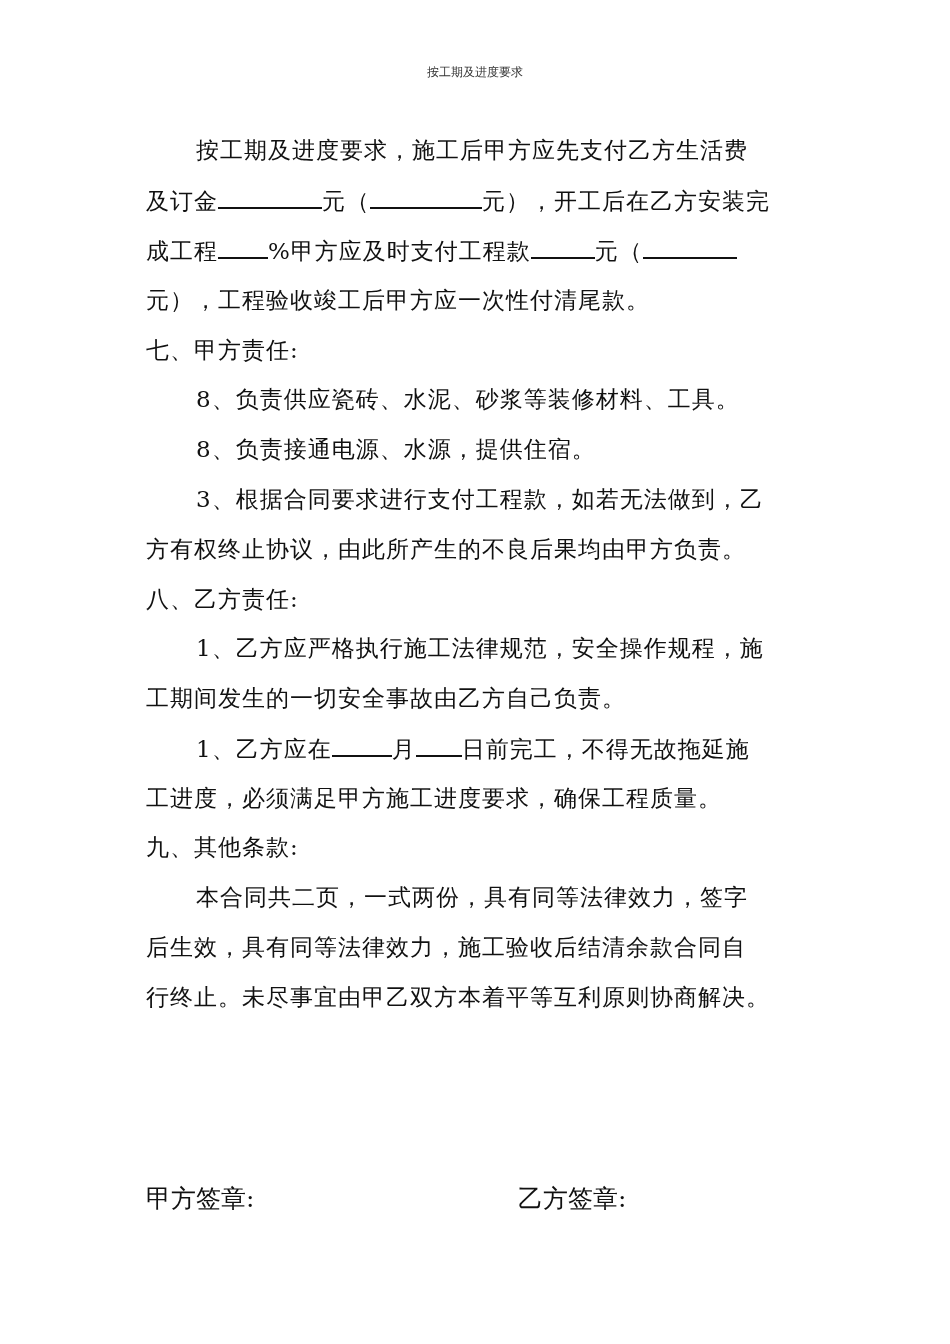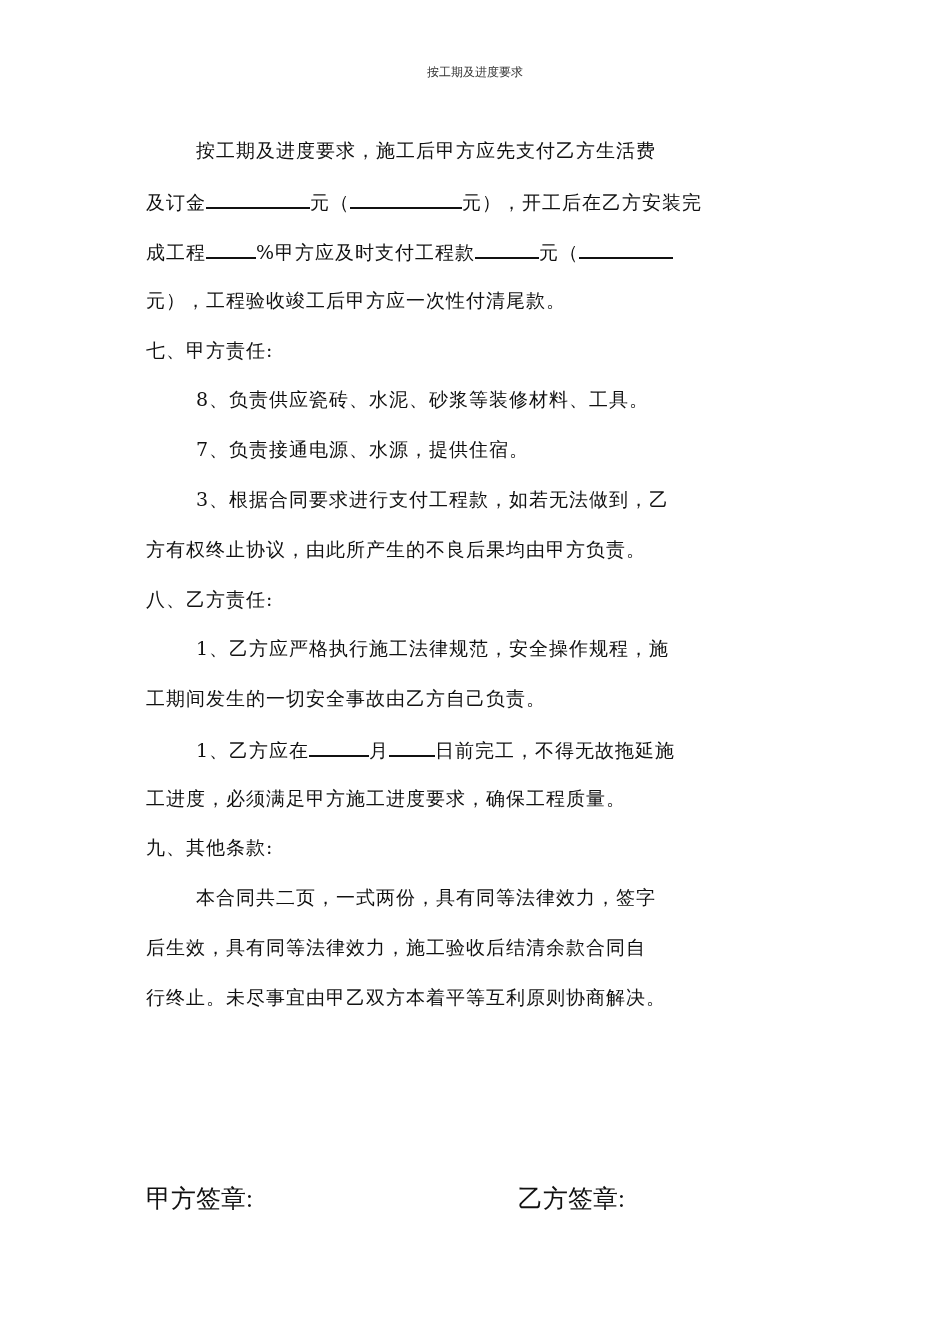--- a/index.html
+++ b/index.html
@@ -1,42 +1,42 @@
 <!DOCTYPE html>
 <html><head>
 <meta charset="utf-8">
 <style>
   html, body { margin:0; padding:0; background:#ffffff; }
   body { width:950px; height:1344px; position:relative; overflow:hidden;
          font-family:"DejaVu Serif","Liberation Serif",serif; color:#111; }
   .header { position:absolute; top:64px; left:0; width:950px; text-align:center;
             font-size:12px; color:#333; }
-  .line { position:absolute; left:146px; font-size:19px; line-height:30px; white-space:nowrap; letter-spacing:1px; }
+  .line { position:absolute; left:146px; font-size:23px; line-height:30px; white-space:nowrap; letter-spacing:1px; }
   .ind { left:196px; }
   .h { font-weight:normal; }
   .blank { display:inline-block; border-bottom:2px solid #111; height:22px; vertical-align:baseline; }
-  .sig { position:absolute; top:1182px; font-size:25px;font-family:Liberation Serif, serif; }
+  .sig { position:absolute; top:1182px; font-size:25px; }
 </style>
 </head>
 <body>
 
 <div class="header">按工期及进度要求</div>
 
 <div class="line ind" style="top:135px">按工期及进度要求，施工后甲方应先支付乙方生活费</div>
 <div class="line" style="top:185px">
   <span>及订金</span><span class="blank" style="width:104px"></span><span>元（</span><span class="blank" style="width:112px"></span><span>元），开工后在乙方安装完</span>
 </div>
 <div class="line" style="top:235px">
   <span>成工程</span><span class="blank" style="width:50px"></span><span>%甲方应及时支付工程款</span><span class="blank" style="width:64px"></span><span>元（</span><span class="blank" style="width:94px"></span>
 </div>
 <div class="line" style="top:285px">元），工程验收竣工后甲方应一次性付清尾款。</div>
 
 <div class="line h" style="top:335px">七、甲方责任:</div>
 <div class="line ind" style="top:384px">8、负责供应瓷砖、水泥、砂浆等装修材料、工具。</div>
-<div class="line ind" style="top:434px">7、负责接通电源、水源，提供住宿。</div>
+<div class="line ind" style="top:434px">8、负责接通电源、水源，提供住宿。</div>
 <div class="line ind" style="top:484px">3、根据合同要求进行支付工程款，如若无法做到，乙</div>
 <div class="line" style="top:534px">方有权终止协议，由此所产生的不良后果均由甲方负责。</div>
 
 <div class="line h" style="top:584px">八、乙方责任:</div>
 <div class="line ind" style="top:633px">1、乙方应严格执行施工法律规范，安全操作规程，施</div>
 <div class="line" style="top:683px">工期间发生的一切安全事故由乙方自己负责。</div>
 <div class="line ind" style="top:733px">
   <span>1、乙方应在</span><span class="blank" style="width:60px"></span><span>月</span><span class="blank" style="width:46px"></span><span>日前完工，不得无故拖延施</span>
 </div>
 <div class="line" style="top:783px">工进度，必须满足甲方施工进度要求，确保工程质量。</div>

